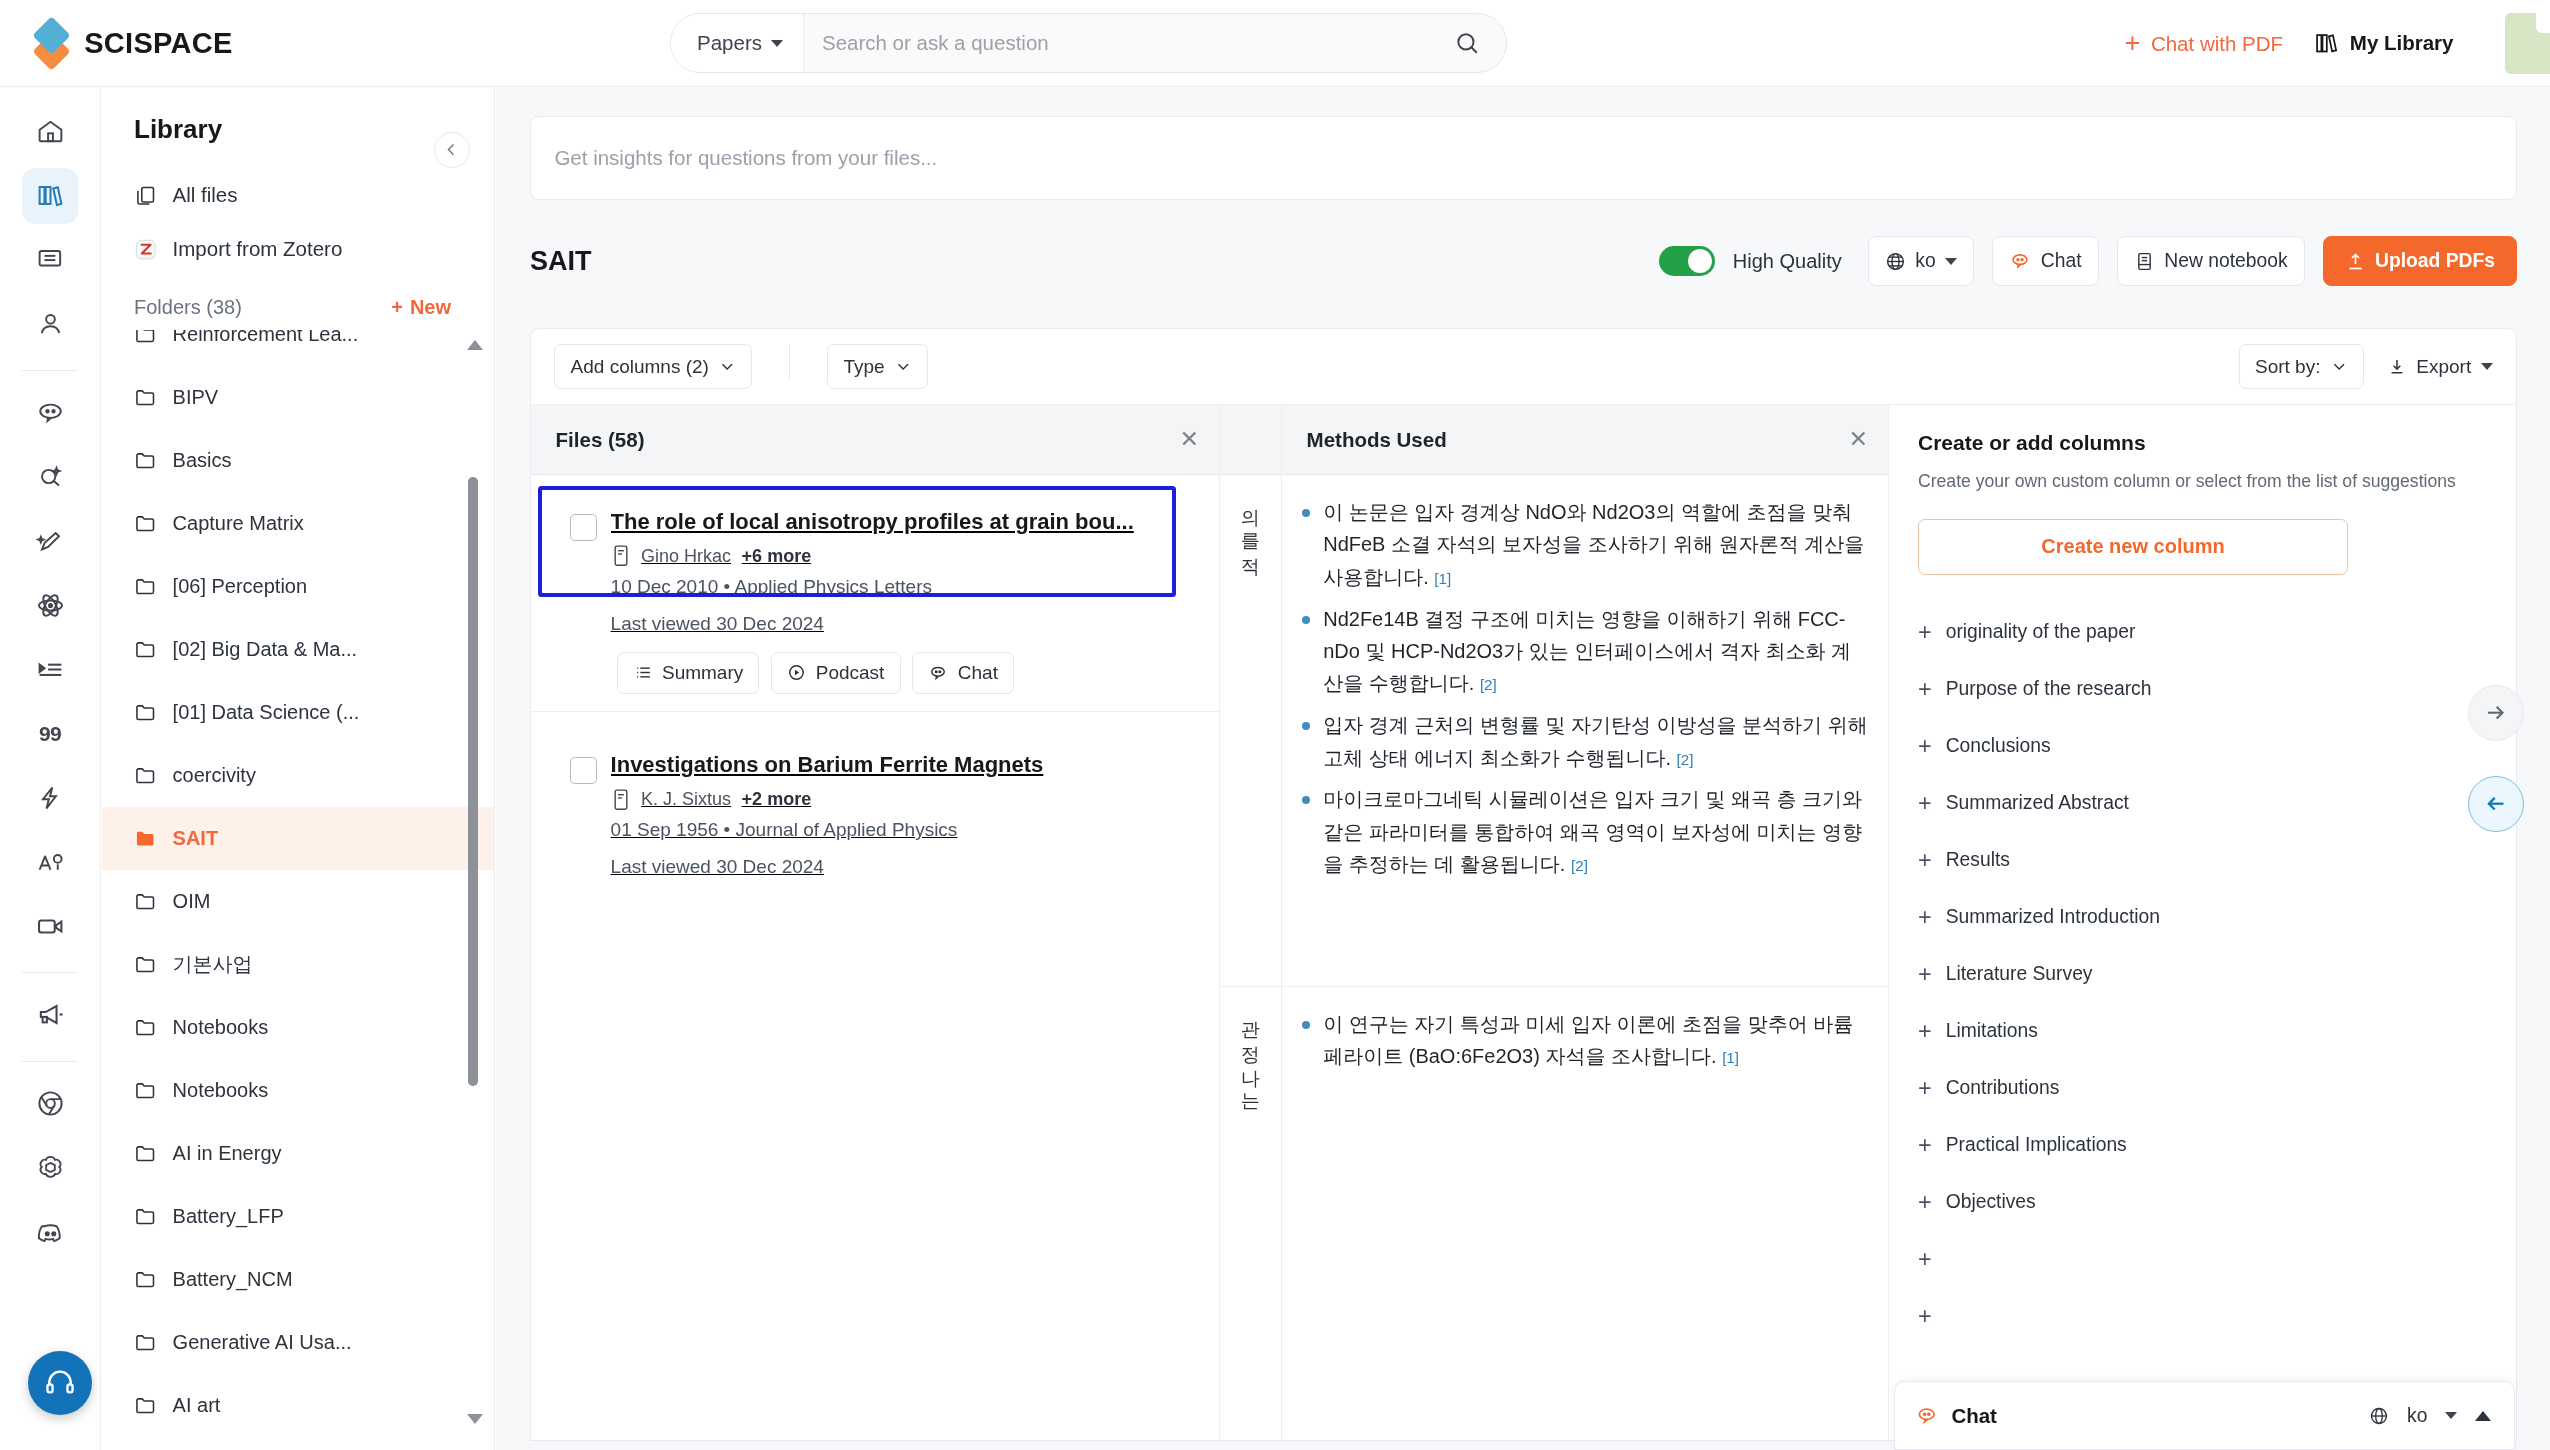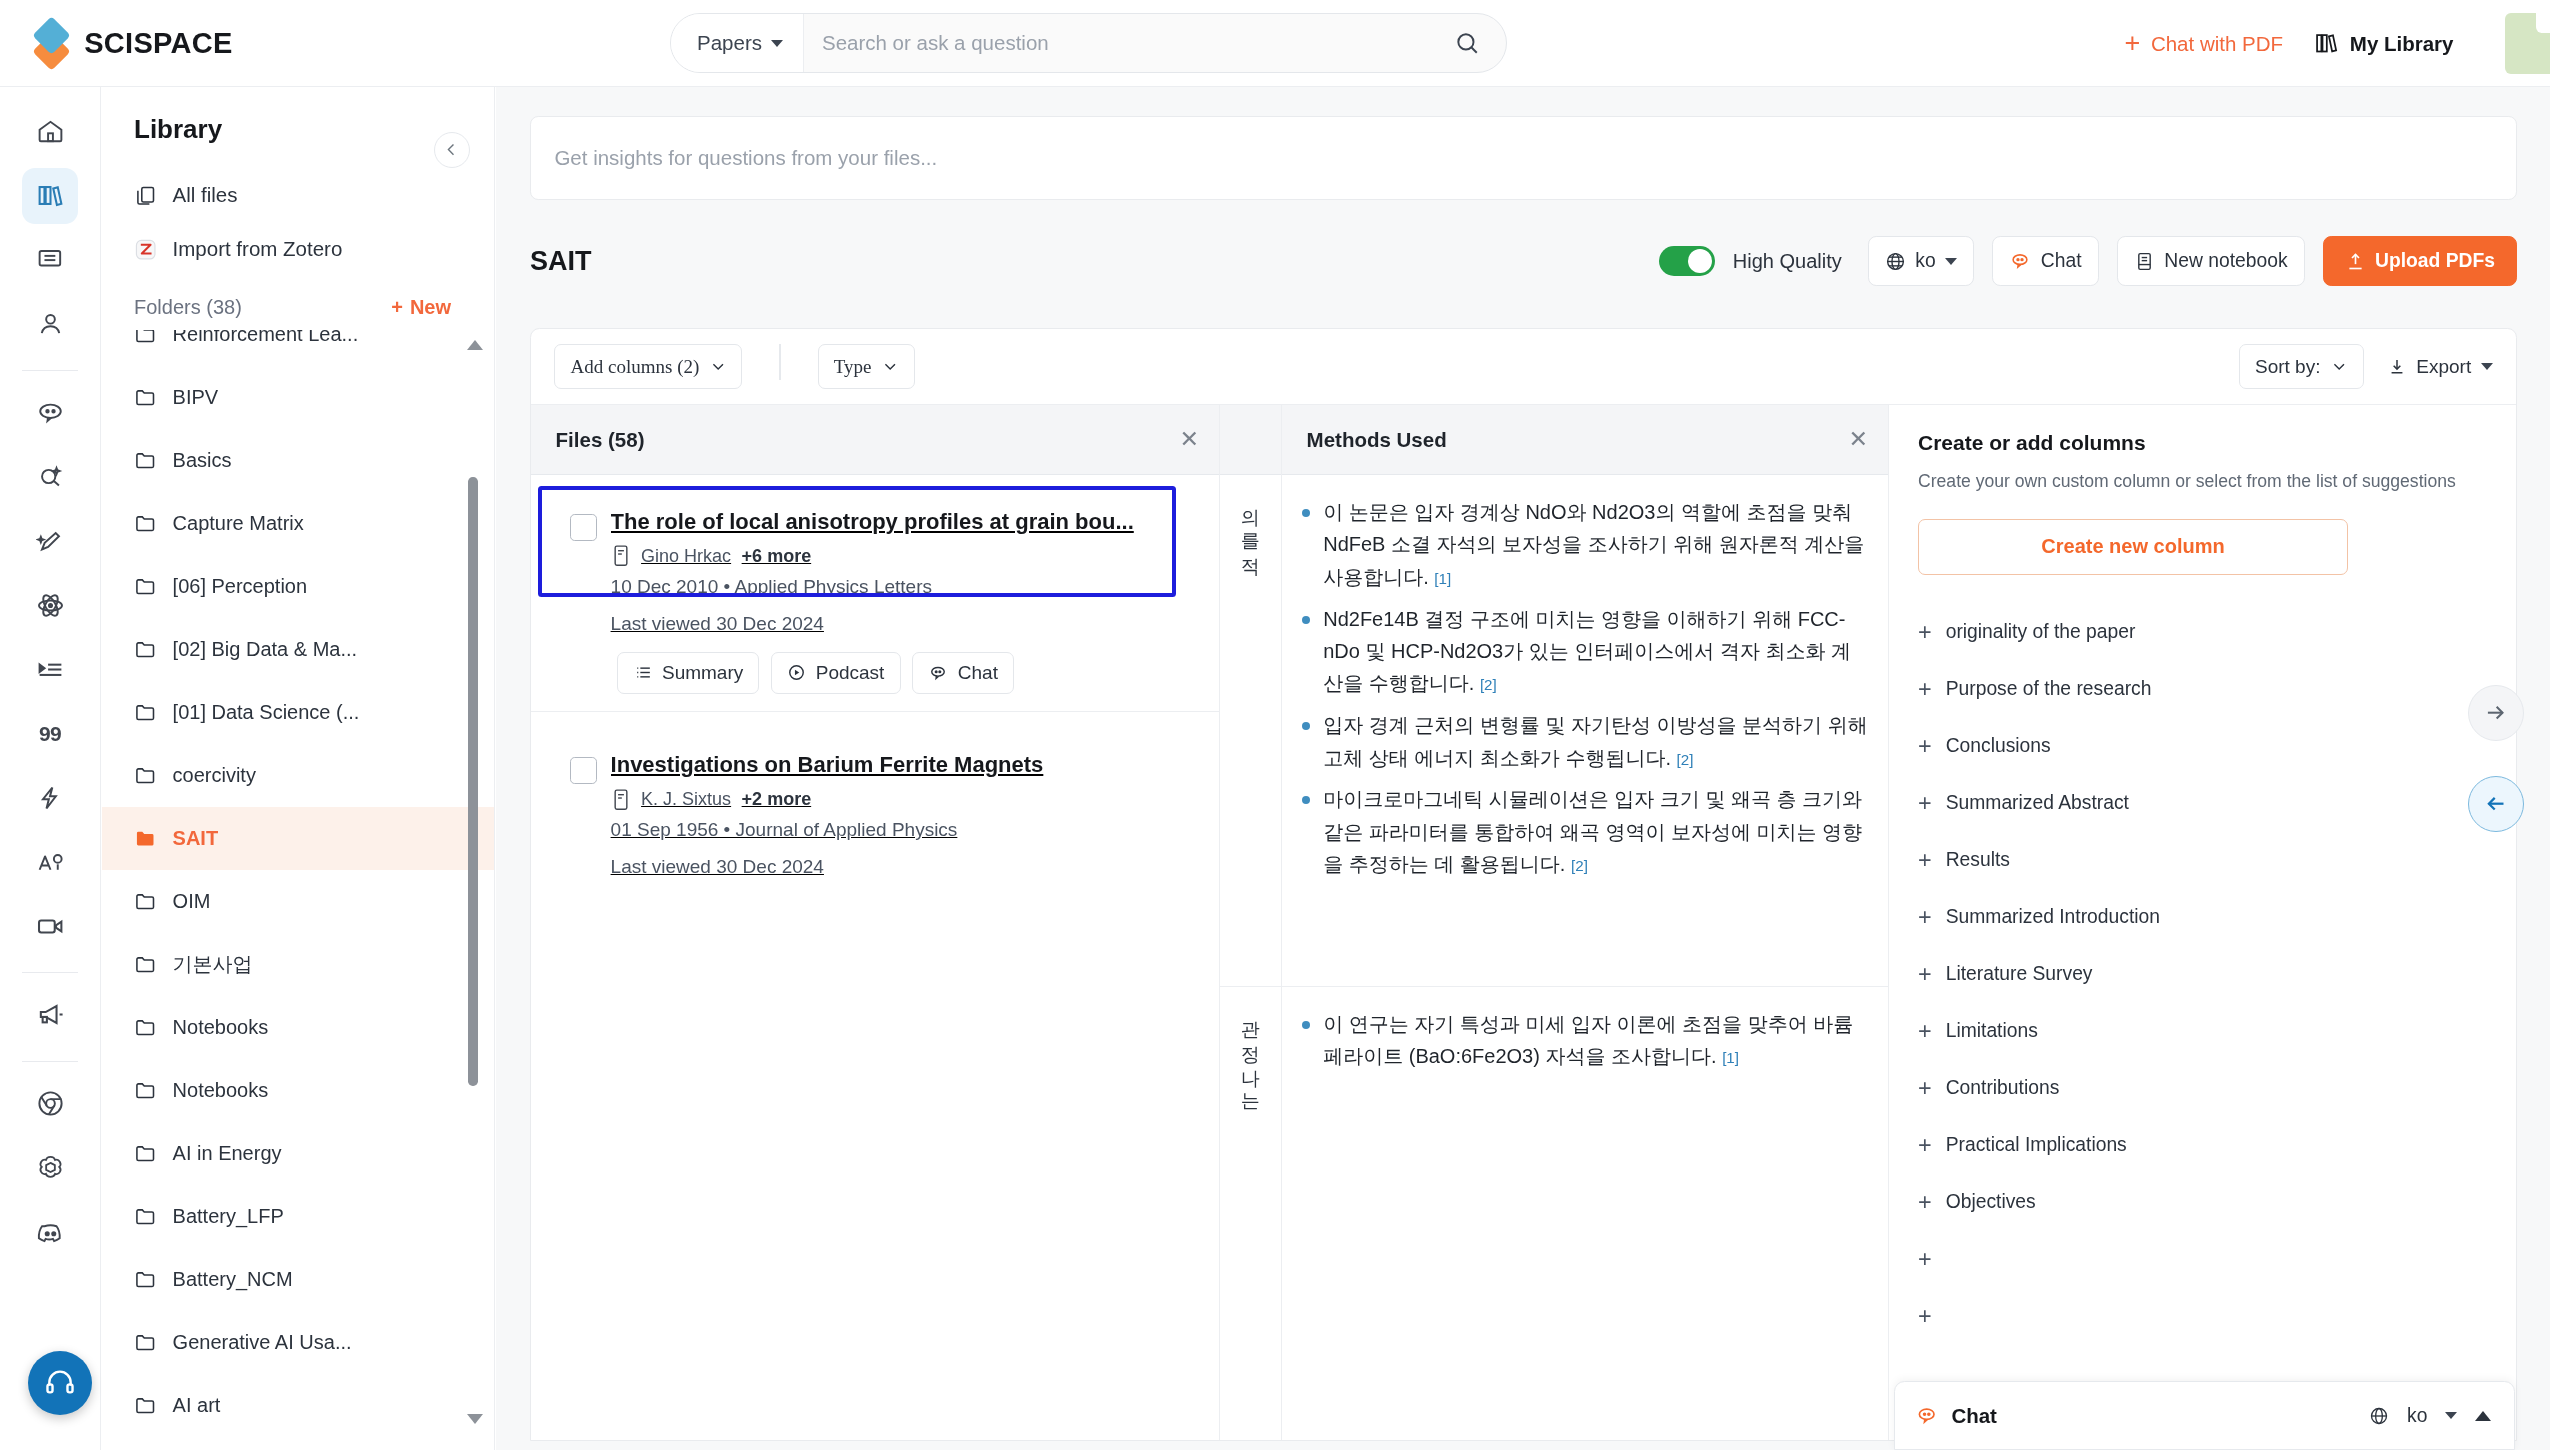--- a/index.html
+++ b/index.html
@@ -51,21 +51,21 @@
   .header-right {
     position: absolute; right: 0; top: 0; height: 87px;
     display: flex; align-items: center; gap: 30.5px; padding-right: 0;
   }
   .chat-pdf {
     display: flex; align-items: center; gap: 10.5px;
     color: #f2683c; font-size: 20.5px; font-weight: 500; cursor: pointer; background: none; border: 0; font-family: inherit;
   }
   .plus-glyph { font-size: 27px; line-height: 1; font-weight: 400; }
   .my-library {
-    display: flex; align-items: center; gap: 11.7px;
+    display: flex; align-items: flex-start; gap: 11.7px;
     color: #16181c; font-size: 20.5px; font-weight: 700; cursor: pointer; background:none;border:0;font-family:inherit;
   }
   .avatar-block {
     width: 45px; height: 61px; background: #d6e6c4; border-radius: 5.9px 0 0 5.9px;
     margin-left: 21px; position: relative;
   }
   .avatar-block::after{content:"";position:absolute;right:0;top:0;width:14px;height:20px;background:#fff;border-bottom-left-radius:5.9px;}
 
   
   .rail {
@@ -159,21 +159,21 @@
   
   .tablecard {
     margin: 33px 34px 0 34px; background: #fff;
     border: 1.2px solid #e9ebee; border-top-left-radius: 9.4px; border-top-right-radius: 9.4px;
     height: 1113px; overflow: hidden;
   }
   .table-toolbar {
     height: 76px; display: flex; align-items: center; justify-content: space-between;
     padding: 0 23.4px 0 23.4px; border-bottom: 1.2px solid #eceef1;
   }
-  .tt-left { display: flex; align-items: flex-start; gap: 37px; font-family: Liberation Serif, serif; }
+  .tt-left { display: flex; align-items: flex-start; gap: 37px; }
   .tt-right { display: flex; align-items: center; gap: 23.4px; }
   .sepline { width: 1.2px; height: 36px; background: #e6e9ed; }
   .sbtn {
     height: 45px; border: 1.2px solid #e4e7eb; border-radius: 7px; background: #fff;
     display: flex; align-items: center; gap: 10.5px; padding: 0 15.2px;
     font-size: 19px; color: #2c333d; cursor: pointer; white-space: nowrap; font-family: inherit;
   }
   .flatbtn { display:flex;align-items:center;gap:9.4px;font-size:19px;color:#2c333d;cursor:pointer;background:none;border:0;font-family:inherit; }
 
   .grid { display: flex; height: 1036px; }

